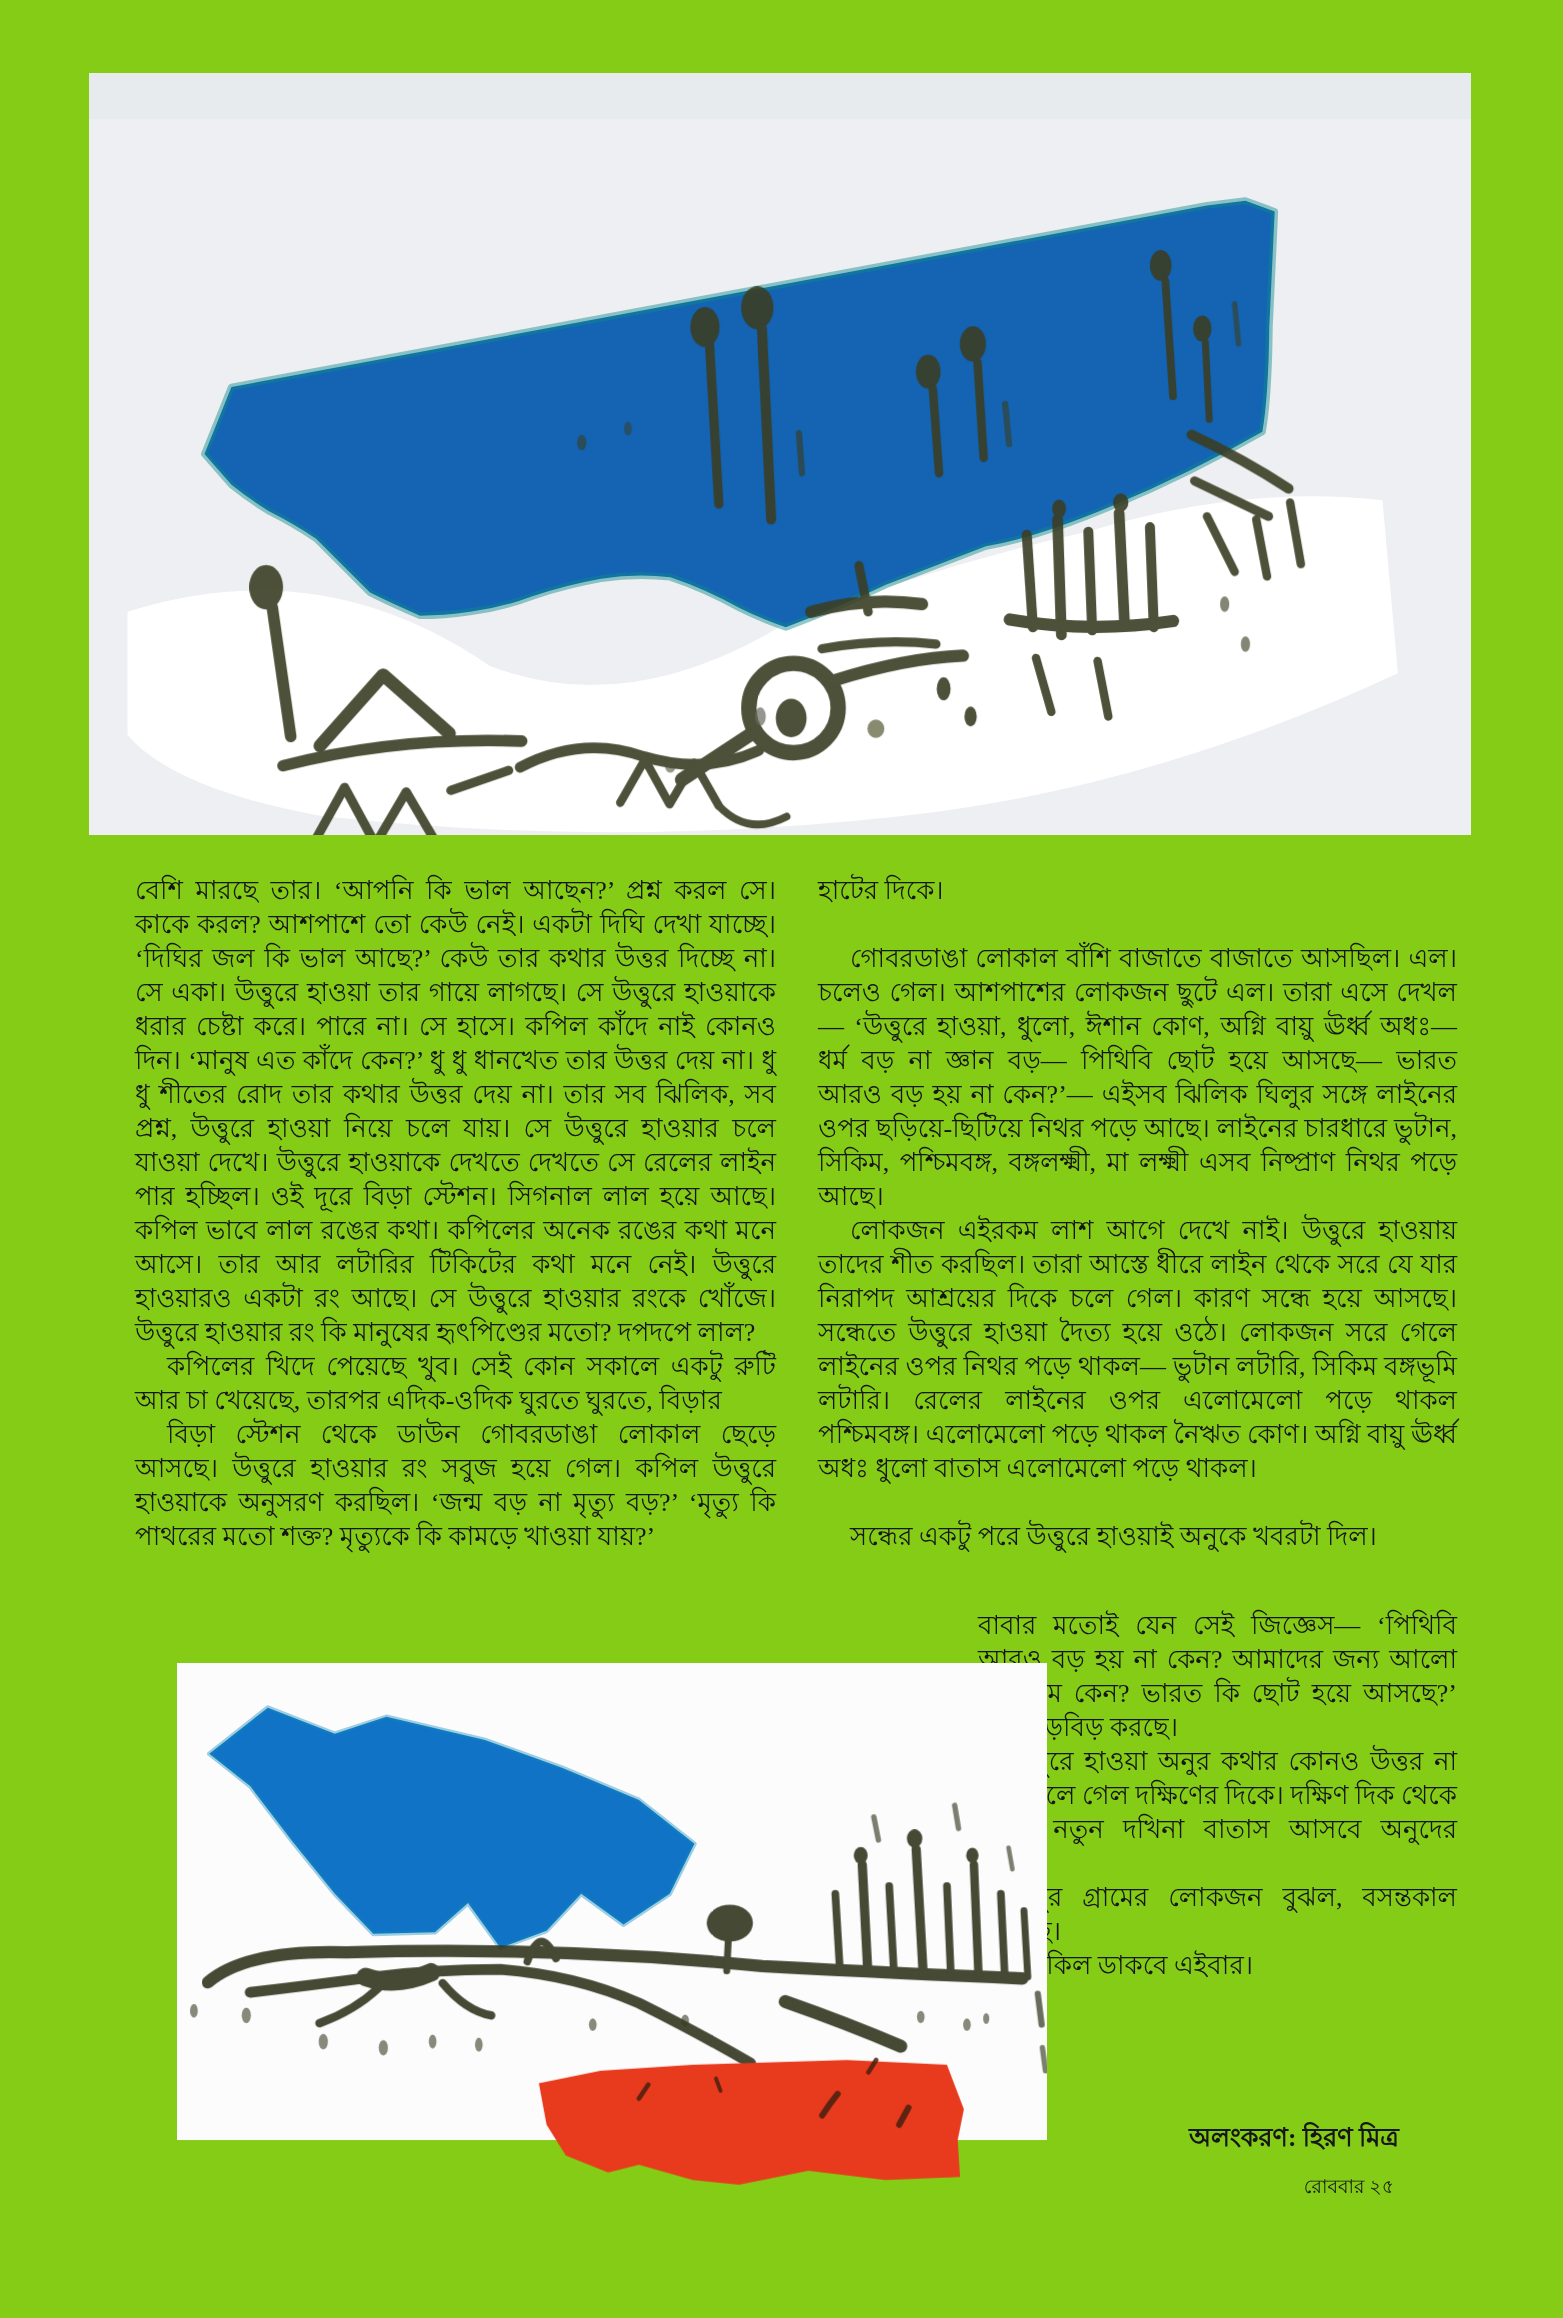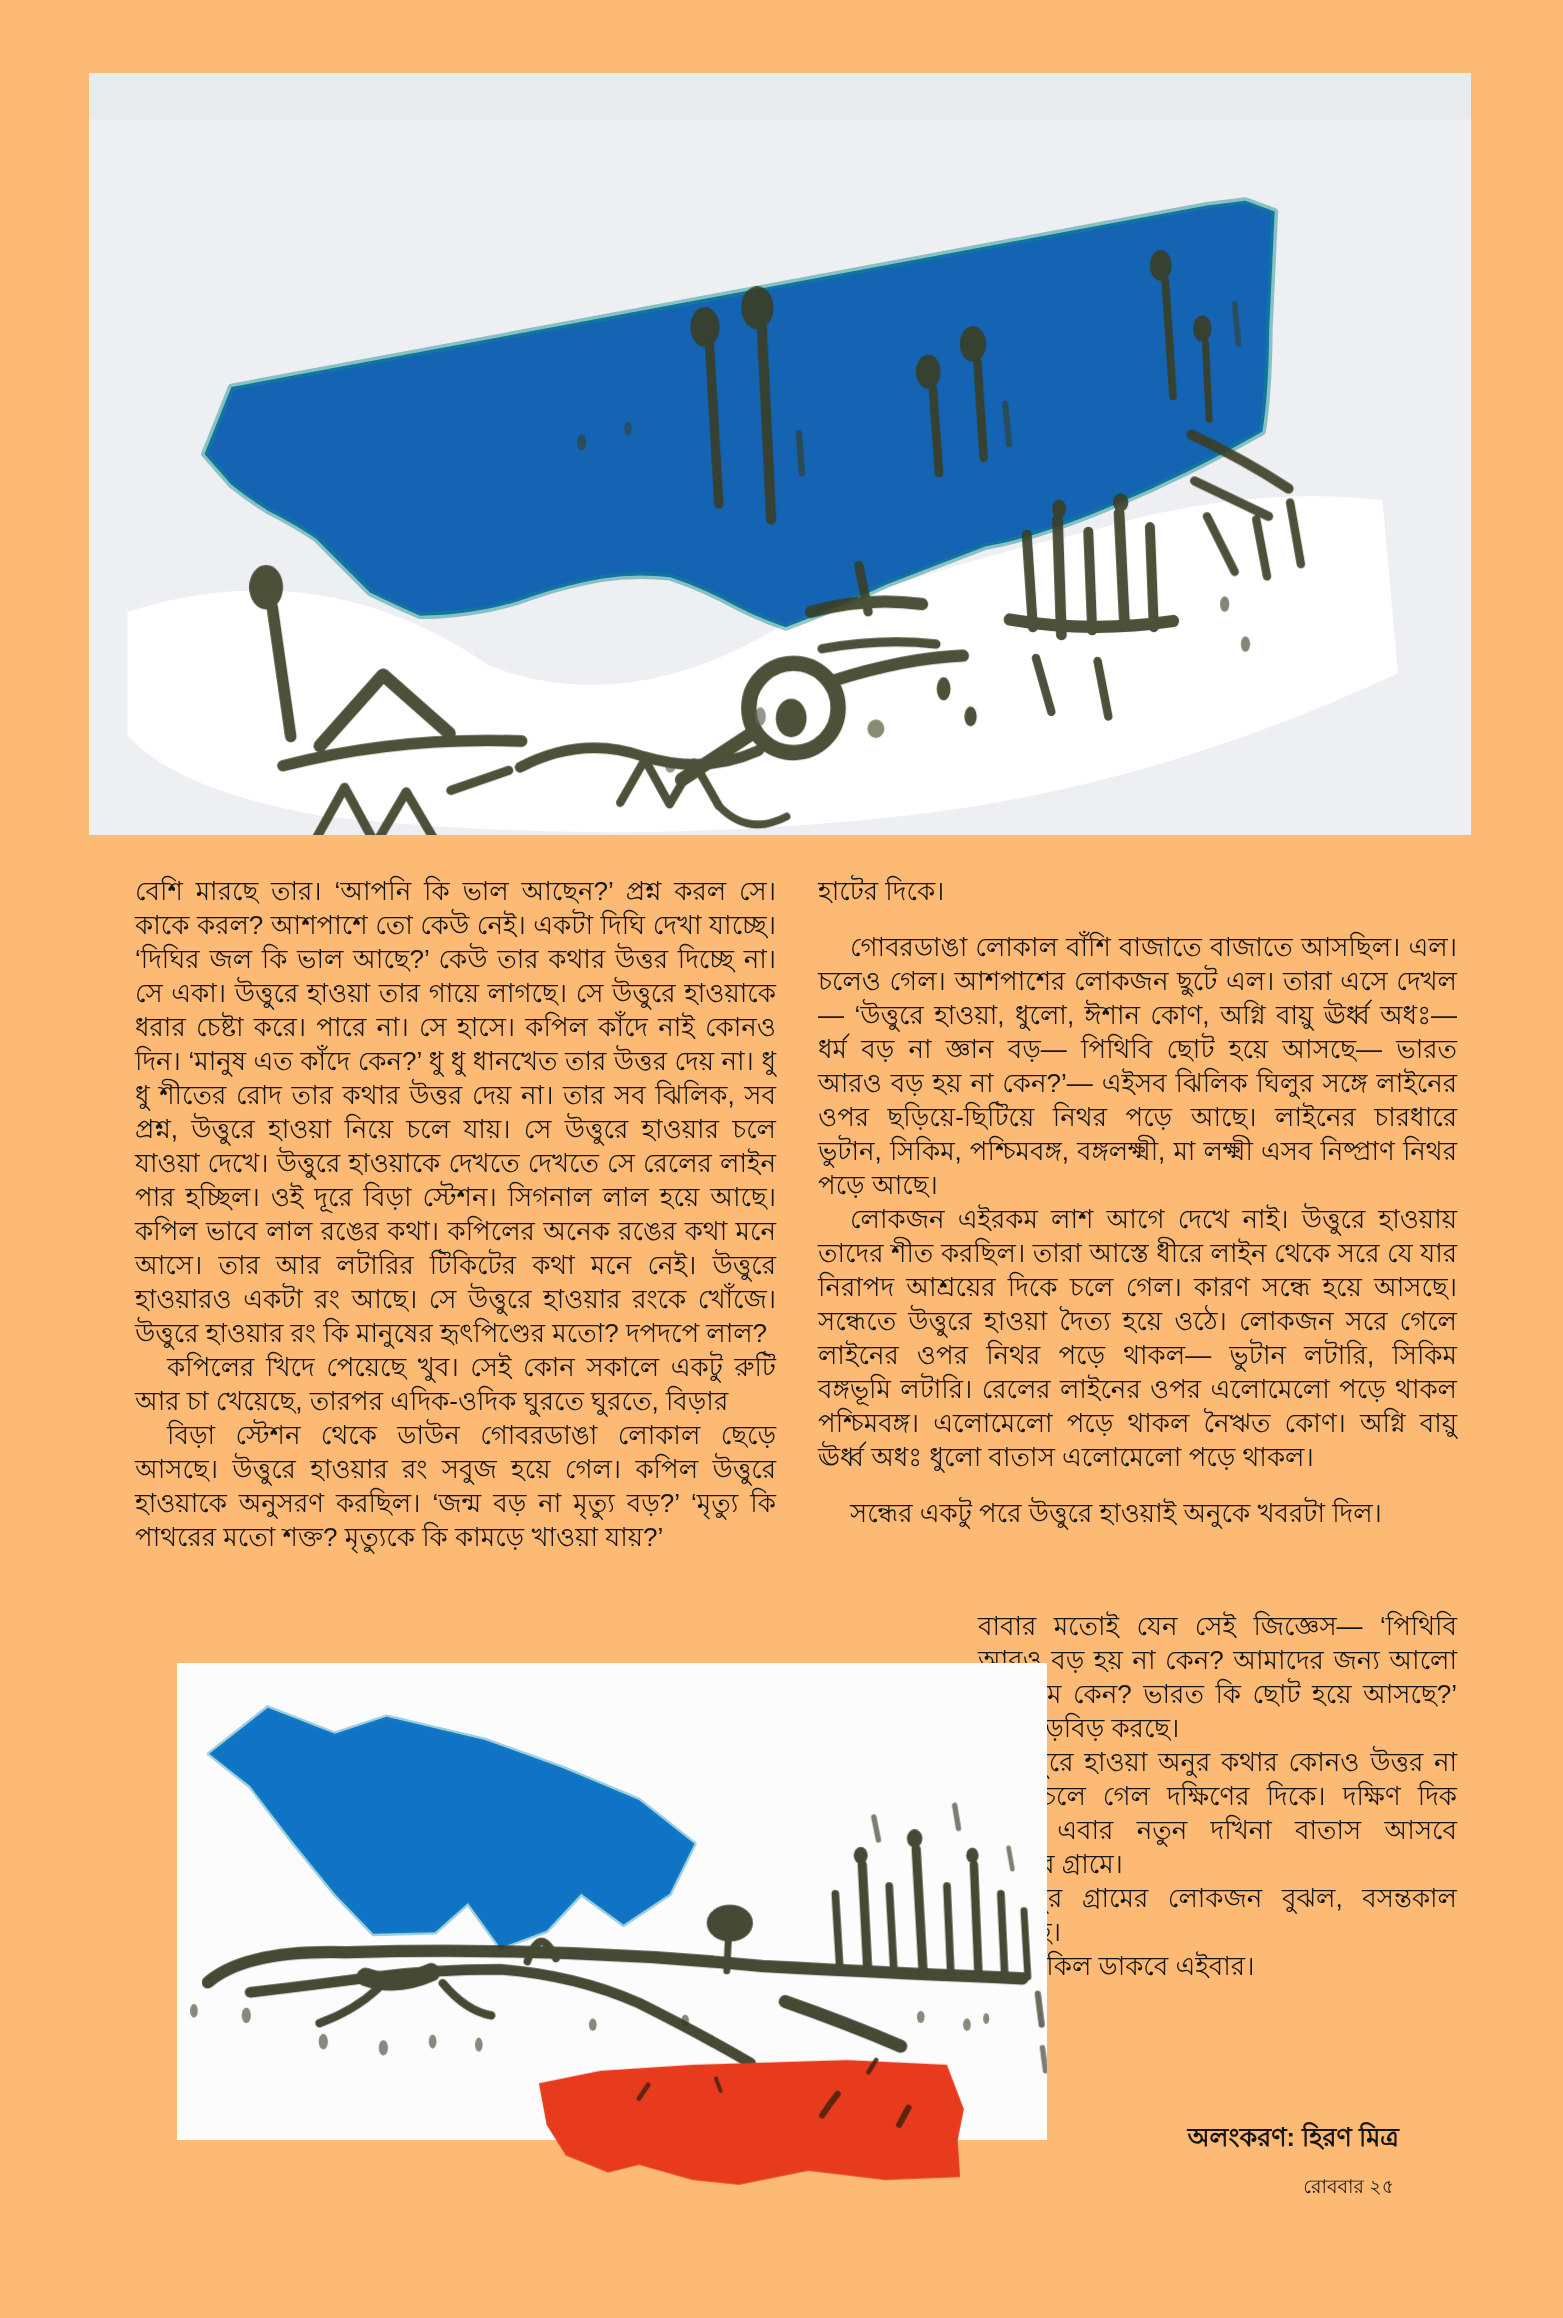--- a/index.html
+++ b/index.html
@@ -1,34 +1,34 @@
 <!DOCTYPE html>
 <html style="font-size:12.3px"><head>
 <meta charset="utf-8">
 <style>
   html,body{margin:0;padding:0;background:#ffffff;}
   .page{
     position:relative;
     width:1563px;height:2319px;
-    background:#fdba74;
-    font-family:Liberation Sans, sans-serif;
+    background:#84cc16;
+    font-family:Liberation Serif, serif;
     color:#161616;
     overflow:hidden;
   }
   .illu{position:absolute;}
   .illu svg{display:block;width:100%;height:100%;}
   .col{
     position:absolute;
     font-size:26px;
     line-height:34px;
     text-align:justify;
   }
   .col p{margin:0;padding:0;}
   .col p.indent{text-indent:32px;}
-  .col p.gap{margin-top:22px;}
+  .col p.gap{margin-top:34px;}
   .caption{
     position:absolute;
     font-size:25.4px;
     font-weight:600;
     white-space:nowrap;
     margin-left:40px;
   }
   .pagenum{
     position:absolute;
     font-size:19px;

